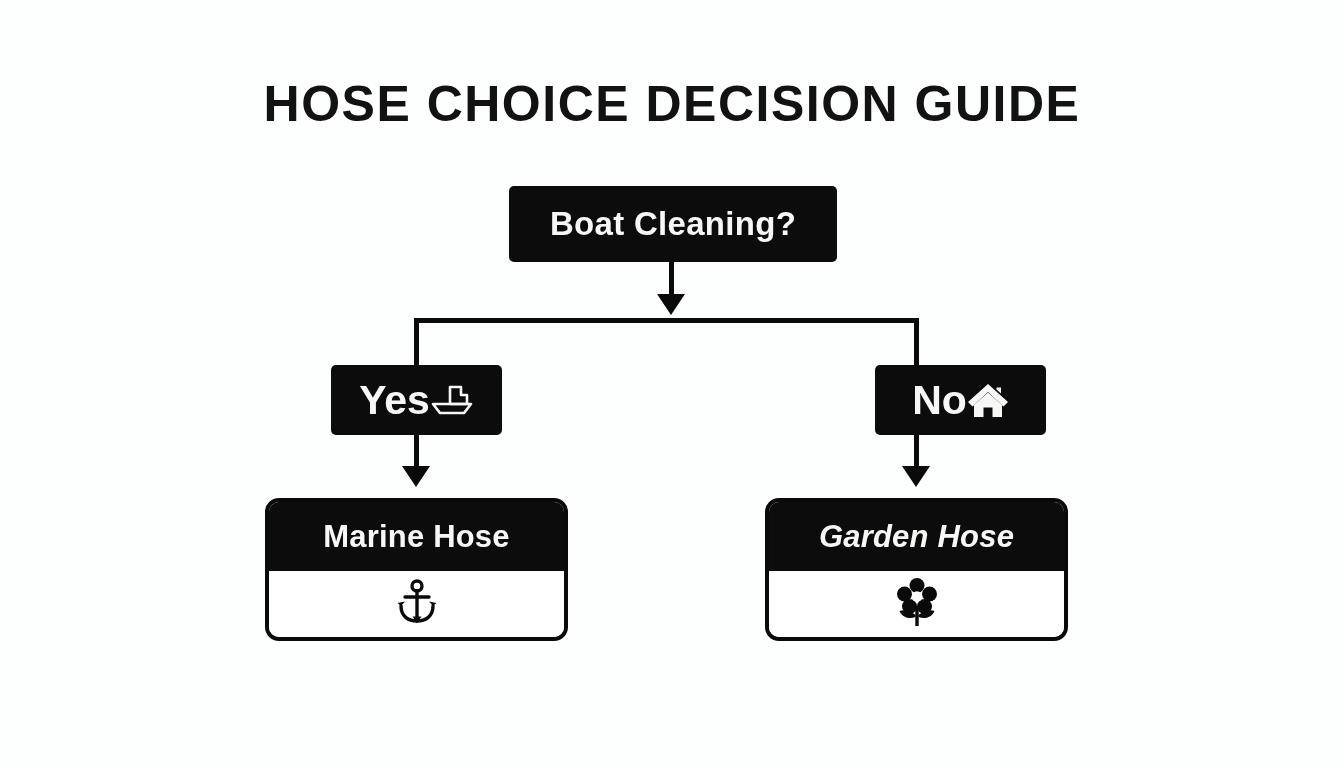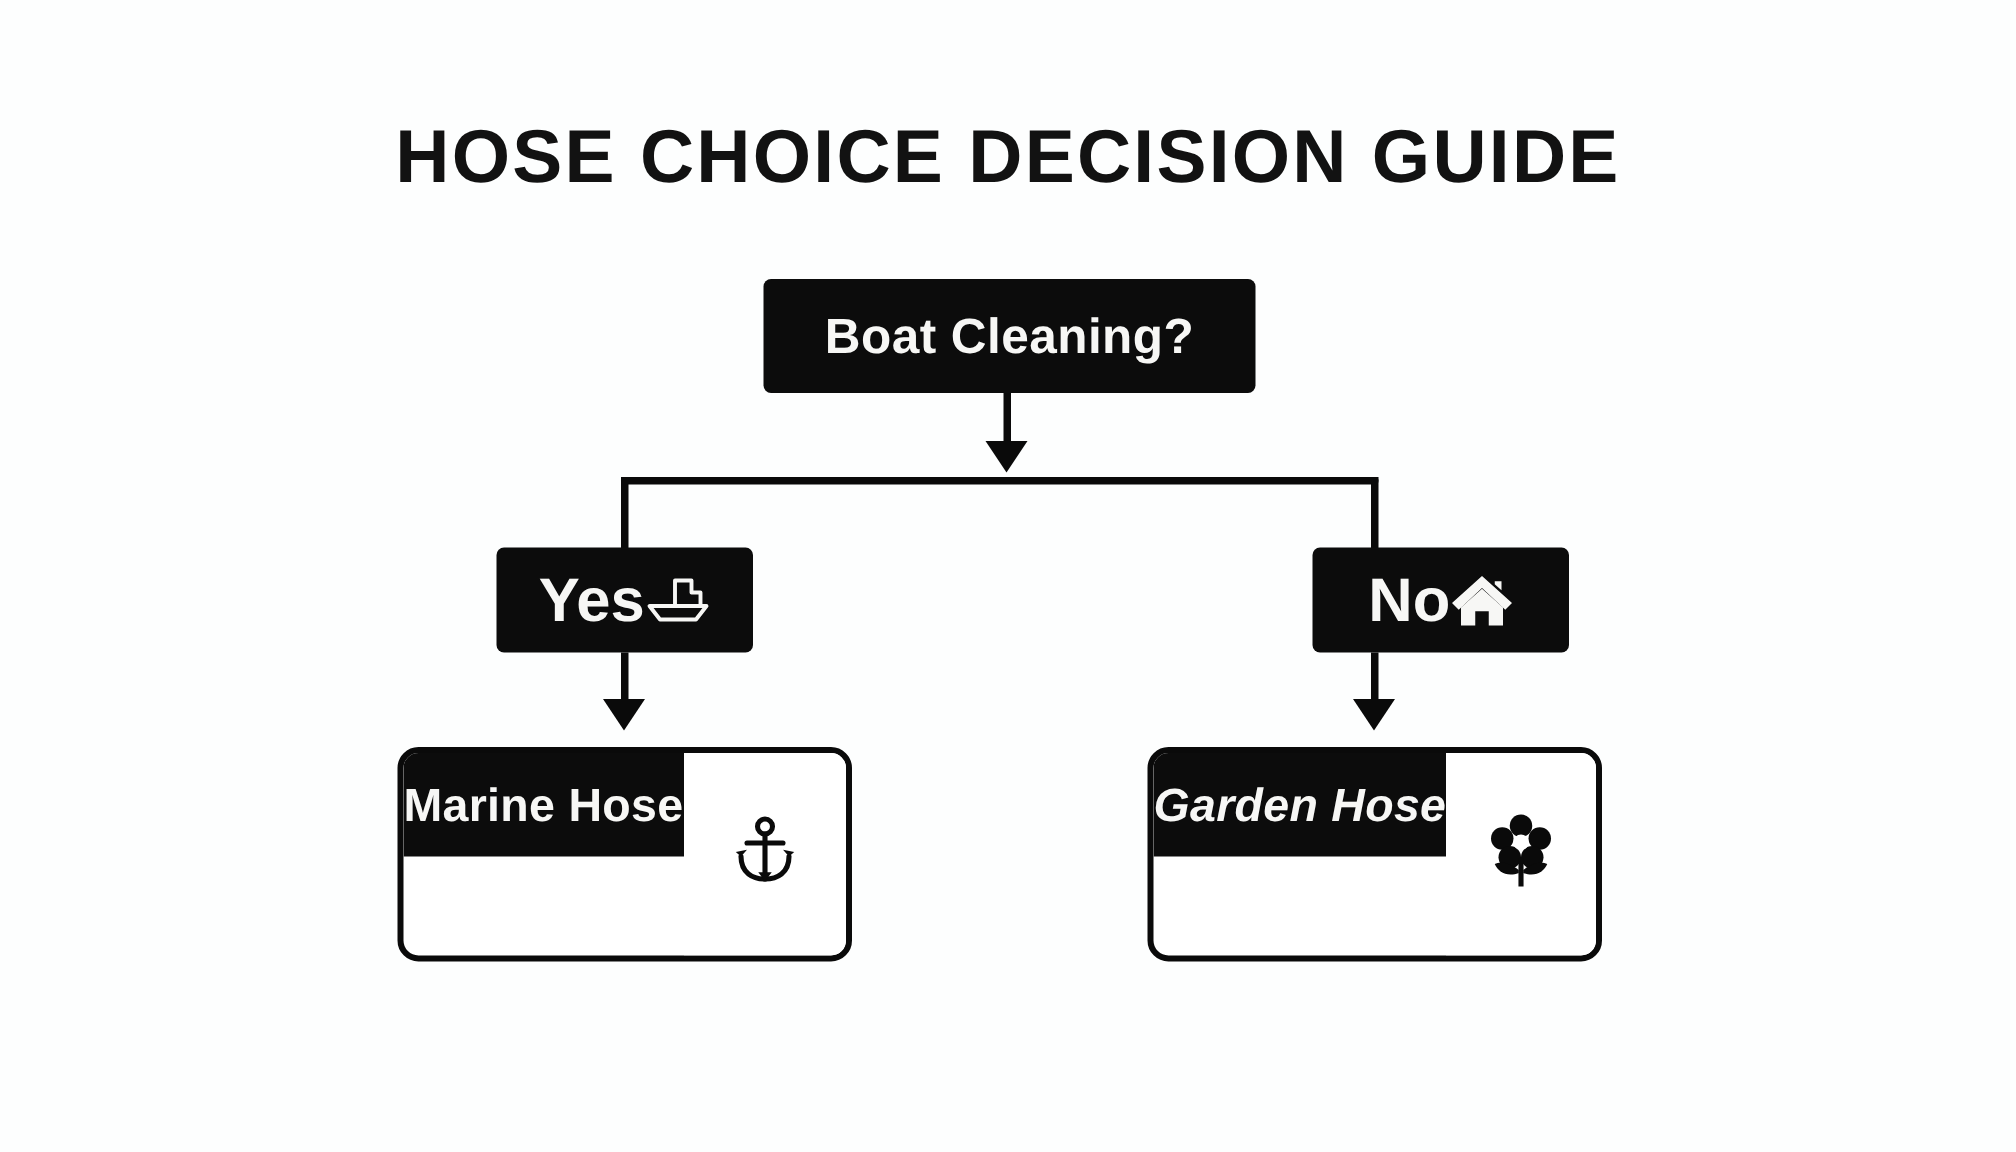--- a/index.html
+++ b/index.html
@@ -116,21 +116,21 @@
   .card {
     position: absolute;
     width: 303px;
     height: 143px;
     border: 4px solid #0a0a0a;
     border-radius: 14px;
     background: #ffffff;
     box-sizing: border-box;
     overflow: hidden;
     display: flex;
-    flex-direction: row;
+    flex-direction: column;
     z-index: 3;
   }
   #card-marine { left: 265px; top: 498px; }
   #card-garden { left: 765px; top: 498px; font-style: italic; }
   .card-header {
     background: #0c0c0c;
     color: #f7f7f5;
     height: 69px;
     display: flex;
     align-items: center;

